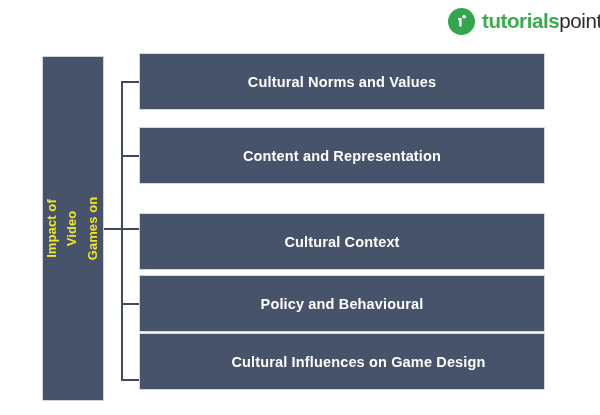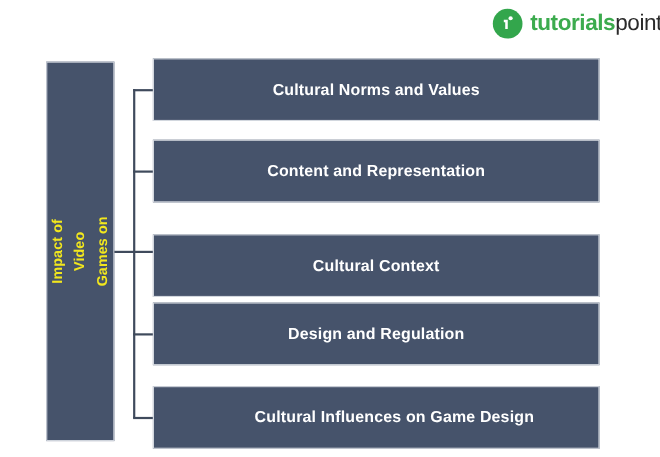--- a/index.html
+++ b/index.html
@@ -134,19 +134,19 @@
   <div class="item-box" style="top:127px;">
     <span class="item-label">Content and Representation</span>
   </div>
   <div class="item-box" style="top:53px;">
     <span class="item-label">Cultural Norms and Values</span>
   </div>
   <div class="item-box" style="top:201px;margin-top:12px;">
     <span class="item-label">Cultural Context</span>
   </div>
   <div class="item-box" style="top:275px;">
-    <span class="item-label">Design and Regulation</span>
+    <span class="item-label">Policy and Behavioural</span>
   </div>
-  <div class="item-box" style="top:351px;padding-left:33px;">
+  <div class="item-box" style="top:333px;padding-left:33px;">
     <span class="item-label">Cultural Influences on Game Design</span>
   </div>
 
 </div>
 
 </body></html>

